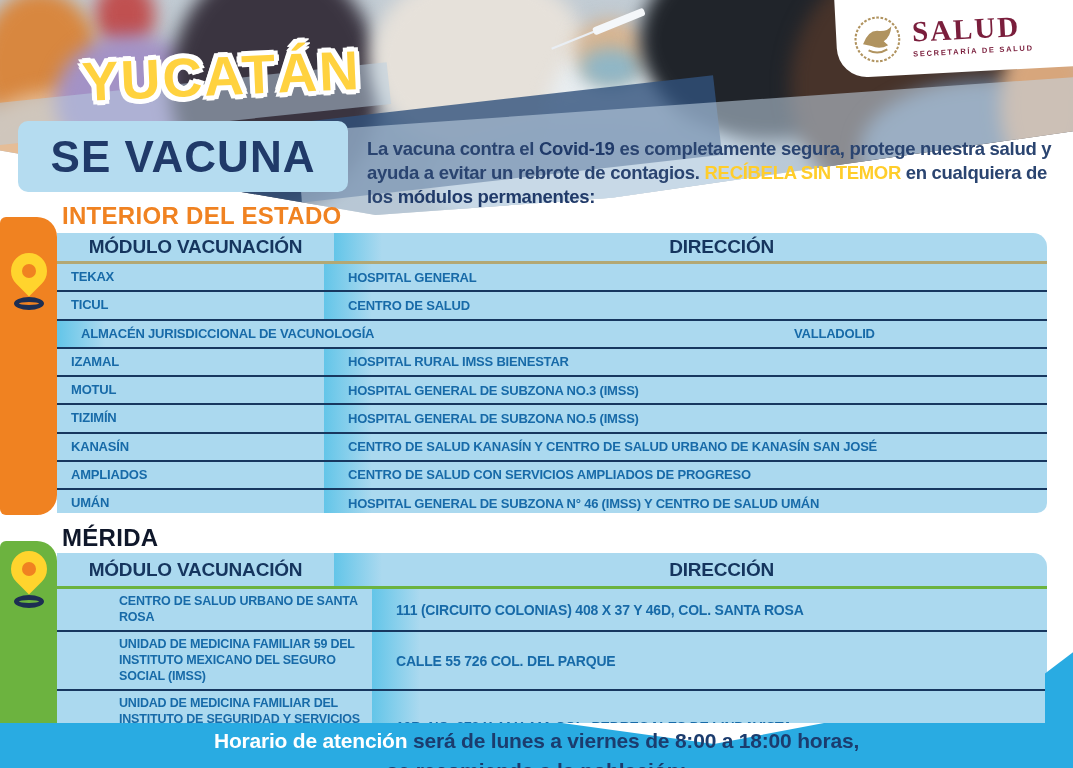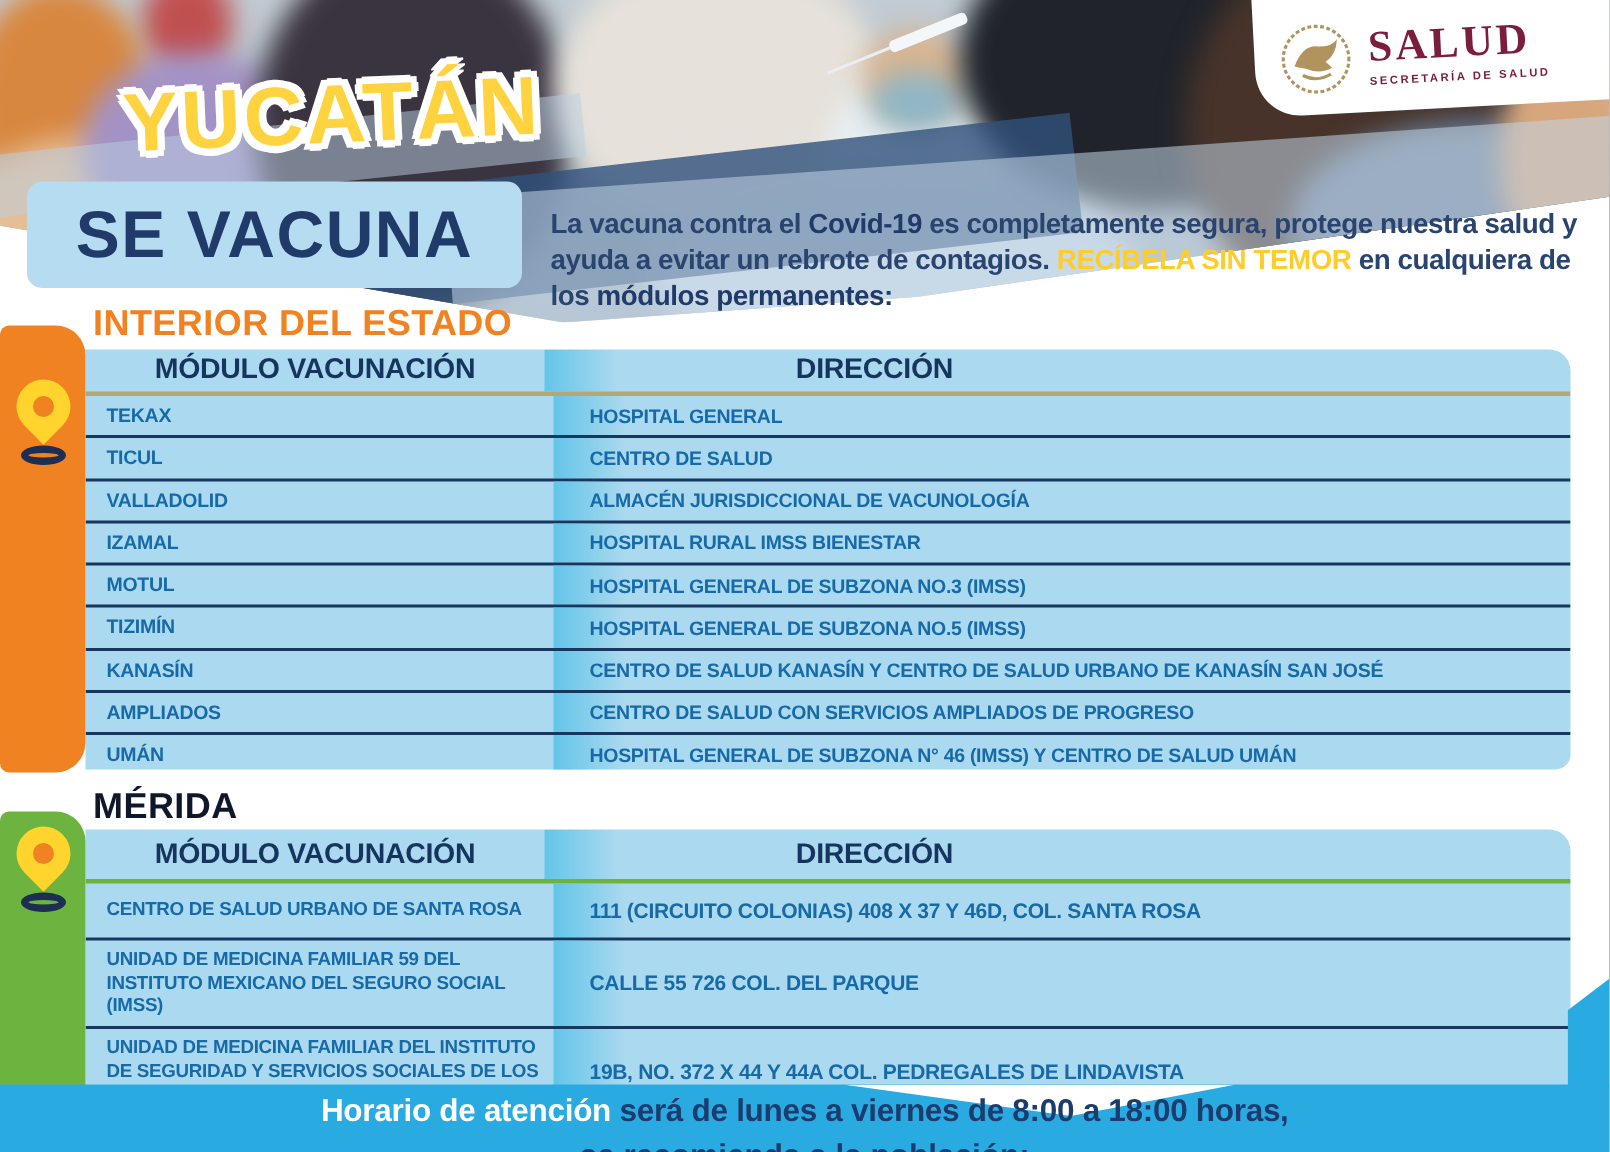--- a/index.html
+++ b/index.html
@@ -70,37 +70,37 @@
     position:absolute; left:57px; width:990px; background:#ABD9EF;
     border-radius:0 14px 10px 0; overflow:hidden; z-index:2;
     display:flex; flex-direction:column;
   }
   #table-0{top:233px; height:280px;}
   #table-1{top:553px; min-height:170px;}
   .thead{display:flex; flex:0 0 auto;}
   #table-0 .thead{height:28px;}
   #table-1 .thead{height:33px;}
   .th{display:flex; align-items:center; justify-content:center; color:#15355E; font-weight:800; font-size:19px; letter-spacing:-0.2px;}
-  .th-left{width:306px;}
+  .th-left{width:277px;}
   .th-right{flex:1; justify-content:flex-start;
     background:linear-gradient(90deg, rgba(95,196,232,.95) 0px, rgba(95,196,232,0) 48px);}
-  .th-right span{display:block; width:440px; text-align:center;}
+  .th-right span{display:block; width:440px; text-align:right;}
   .hline{height:3px; flex:0 0 auto;}
   .hline.tan{background:#B3A874;}
   .hline.green{background:#6CB33F;}
   .rows{display:flex; flex-direction:column; flex:1;}
   .trow{display:flex; flex:1; border-top:2px solid #17375F;}
   .rows .trow:first-child{border-top:none;}
   .td{display:flex; align-items:center; color:#176AA8; font-weight:700;}
-  .tdl{width:312px; padding:5px 10px 5px 14px; font-size:13px; line-height:1.25; letter-spacing:-0.2px;}
+  .tdl{width:267px; padding:5px 10px 5px 14px; font-size:13px; line-height:1.25; letter-spacing:-0.2px;}
   .tdr{flex:1; padding:5px 12px 5px 24px; font-size:13px; letter-spacing:-0.2px;
     background:linear-gradient(90deg, rgba(95,196,232,.95) 0px, rgba(95,196,232,0) 48px);}
   #table-1 .tdl{font-size:12.5px;}
   #table-1 .tdr{font-size:14px;}
-  #table-1 .trow{min-height:36px;}
+  #table-1 .trow{min-height:36px;padding-left:48px;}
   
   .footer{position:absolute; left:0; top:723px; width:1073px; height:45px; background:#29ABE2; z-index:5;padding-left:20px;}
   .footer-wedge{position:absolute; left:562px; top:0; width:262px; height:21px; background:#ffffff;
     clip-path:polygon(0 0,100% 0,58% 100%);}
   .footer-line1{position:absolute; left:0; top:6px; width:100%; text-align:center;
     font-size:21px; font-weight:800; letter-spacing:-0.2px;}
   .footer-line1 .w{color:#ffffff;}
   .footer-line1 .n{color:#1B3C6E;}
   .footer-line2{position:absolute; left:0; top:36px; width:100%; text-align:center;
     font-size:21px; font-weight:800; color:#1B3C6E;}
@@ -176,22 +176,22 @@
     <div class="rows">
         <div class="trow">
           <div class="td tdl">TEKAX</div>
           <div class="td tdr">HOSPITAL GENERAL</div>
         </div>
         <div class="trow">
           <div class="td tdl">TICUL</div>
           <div class="td tdr">CENTRO DE SALUD</div>
         </div>
         <div class="trow">
+          <div class="td tdr">ALMACÉN JURISDICCIONAL DE VACUNOLOGÍA</div>
           <div class="td tdl">VALLADOLID</div>
-          <div class="td tdr">ALMACÉN JURISDICCIONAL DE VACUNOLOGÍA</div>
         </div>
         <div class="trow">
           <div class="td tdl">IZAMAL</div>
           <div class="td tdr">HOSPITAL RURAL IMSS BIENESTAR</div>
         </div>
         <div class="trow">
           <div class="td tdl">MOTUL</div>
           <div class="td tdr">HOSPITAL GENERAL DE SUBZONA NO.3 (IMSS)</div>
         </div>
         <div class="trow">

